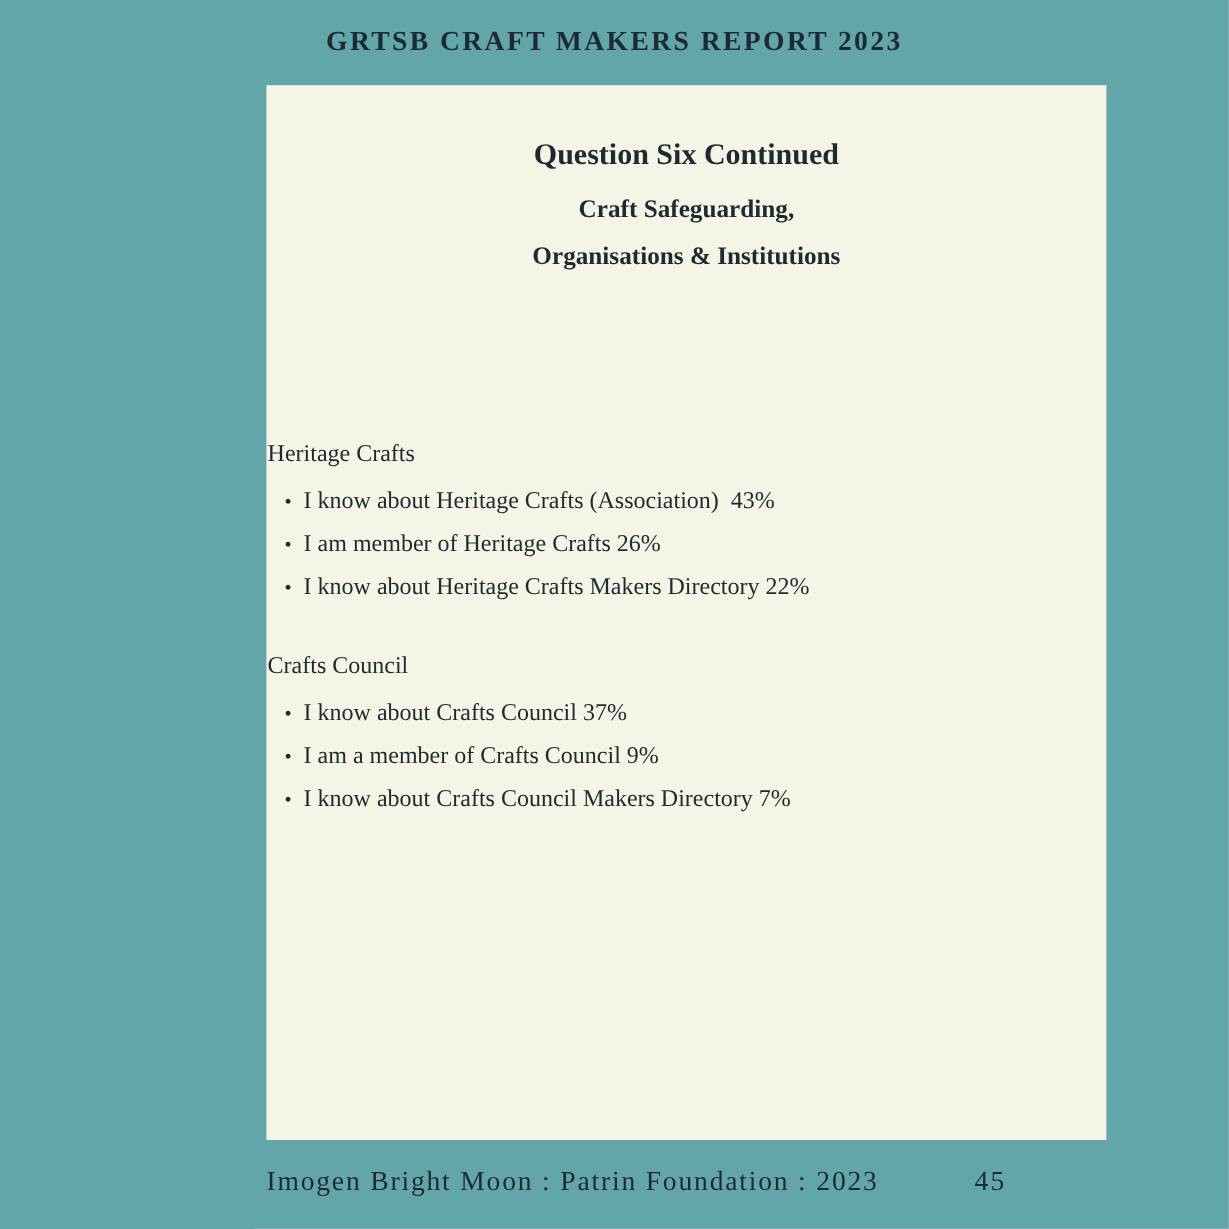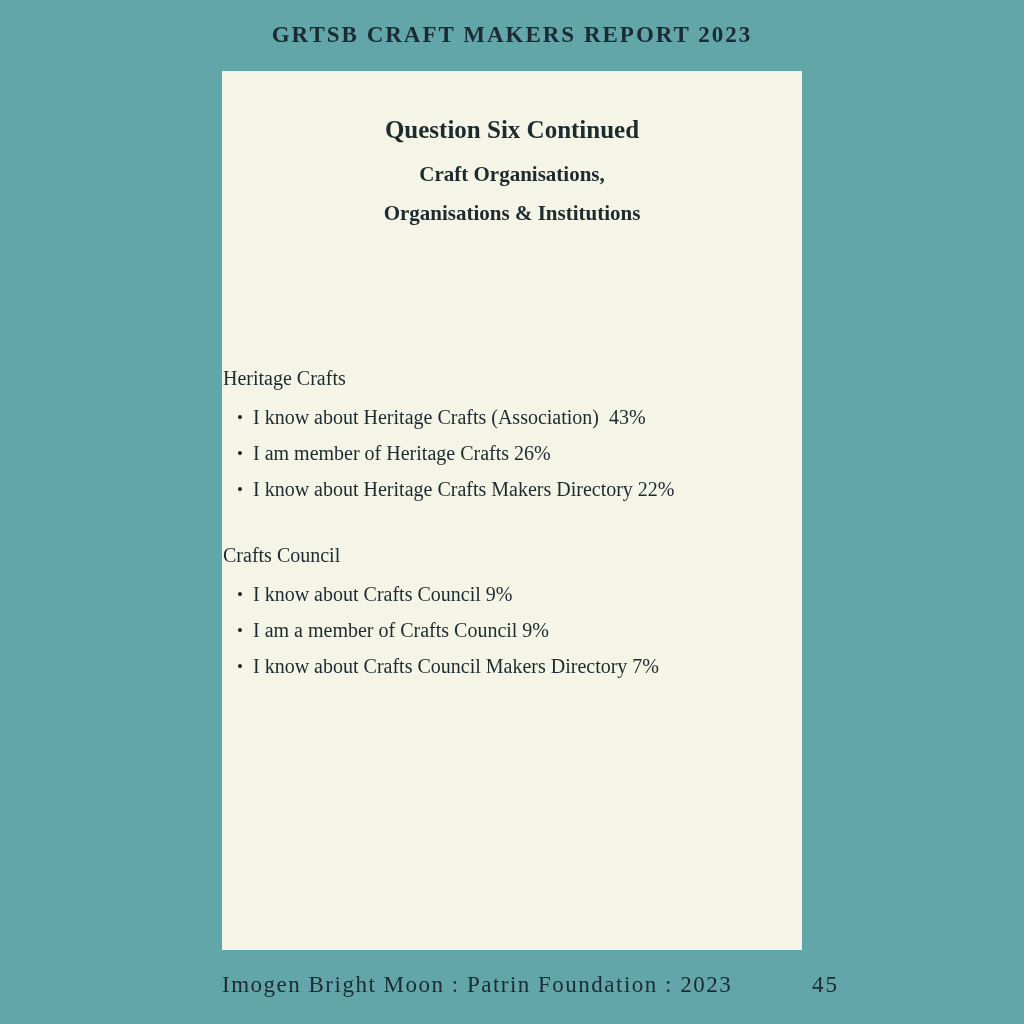--- a/index.html
+++ b/index.html
@@ -23,21 +23,21 @@
     text-align: center;
     font-size: 23px;
     font-weight: bold;
     letter-spacing: 2px;
     color: #1c2a33;
   }
   .page-card {
     position: absolute;
     left: 222px;
     top: 71px;
-    width: 580px;
+    width: 700px;
     height: 879px;
     background: #f4f4e7;
   }
   .card-title-block {
     position: absolute;
     top: 45px;
     left: 0;
     width: 100%;
     text-align: center;
   }
@@ -109,39 +109,39 @@
 </style>
 </head>
 <body>
 
 <header class="report-header">GRTSB CRAFT MAKERS REPORT 2023</header>
 
 <main class="page-card">
 
   <div class="card-title-block">
     <h1 class="card-title">Question Six Continued</h1>
-    <h2 class="card-subtitle">Craft Organisations,</h2>
+    <h2 class="card-subtitle">Craft Safeguarding,</h2>
     <h2 class="card-subtitle">Organisations &amp; Institutions</h2>
   </div>
 
   <div class="card-content">
 
     <section class="section">
       <h3 class="section-heading">Heritage Crafts</h3>
       <ul class="section-list">
         <li><span class="bullet-dot">•</span><span>I know about Heritage Crafts (Association)  43%</span></li>
         <li><span class="bullet-dot">•</span><span>I am member of Heritage Crafts 26%</span></li>
         <li><span class="bullet-dot">•</span><span>I know about Heritage Crafts Makers Directory 22%</span></li>
       </ul>
     </section>
 
     <section class="section">
       <h3 class="section-heading">Crafts Council</h3>
       <ul class="section-list">
-        <li><span class="bullet-dot">•</span><span>I know about Crafts Council 9%</span></li>
+        <li><span class="bullet-dot">•</span><span>I know about Crafts Council 37%</span></li>
         <li><span class="bullet-dot">•</span><span>I am a member of Crafts Council 9%</span></li>
         <li><span class="bullet-dot">•</span><span>I know about Crafts Council Makers Directory 7%</span></li>
       </ul>
     </section>
 
   </div>
 </main>
 
 <footer class="report-footer">
   <span class="footer-credit">Imogen Bright Moon : Patrin Foundation : 2023</span>

